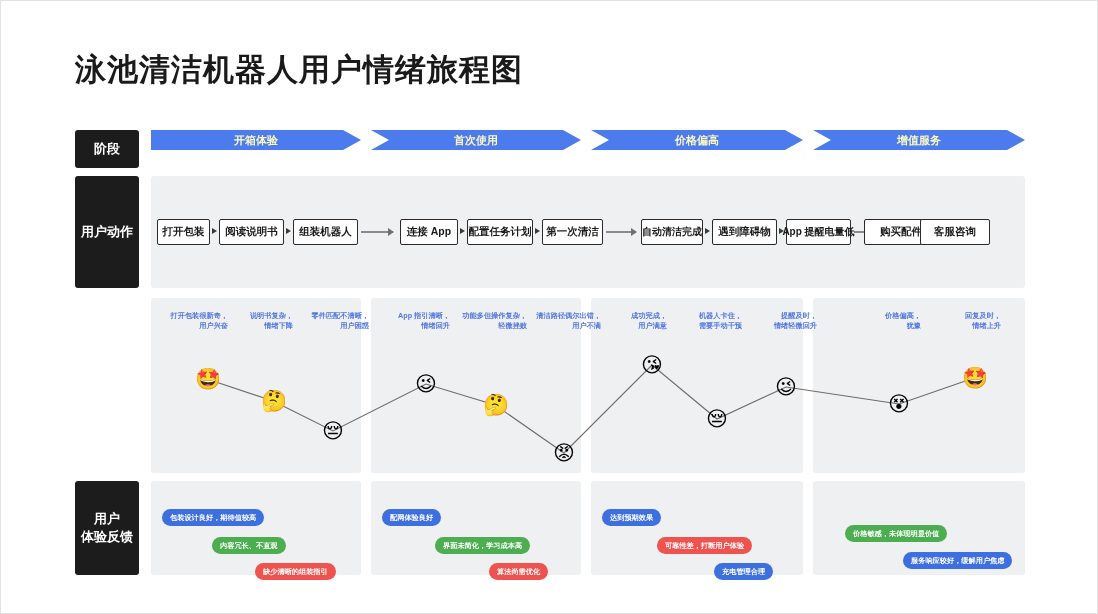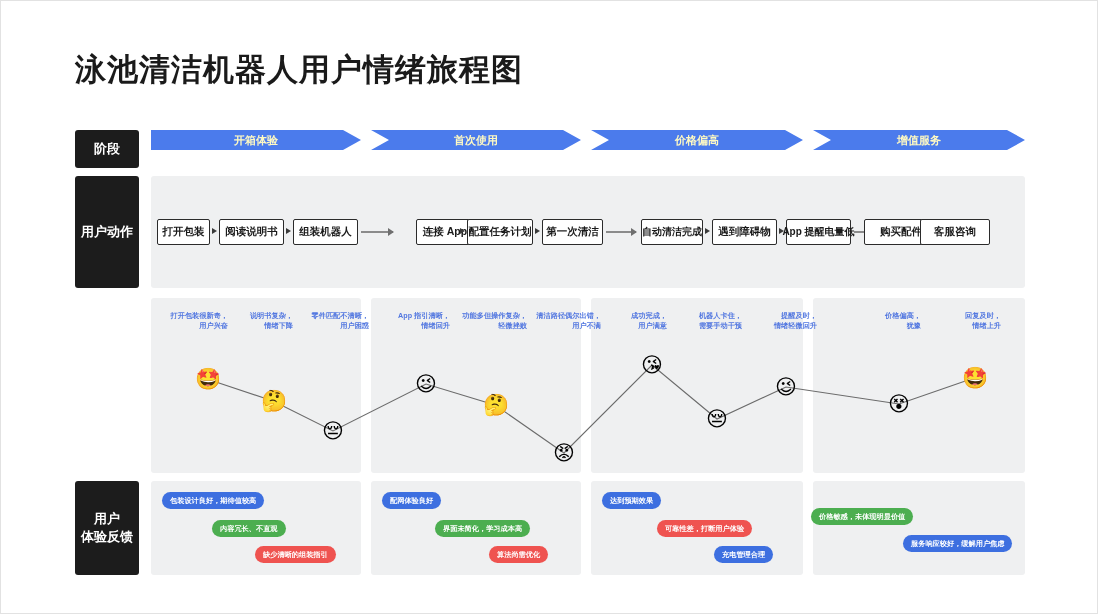--- a/index.html
+++ b/index.html
@@ -141,20 +141,21 @@
     height: 17px;
     border-radius: 9px;
     color: #ffffff;
     font-size: 7.2px;
     font-weight: bold;
     display: flex;
     align-items: center;
     justify-content: center;
     padding: 0 8px;
     white-space: nowrap;
+    margin-top: 17px;
   }
   .pill.blue  { background: #3d6fe0; }
   .pill.green { background: #4cae50; }
   .pill.red   { background: #ef5350; }
 </style>
 </head>
 <body>
 
 <div class="page">
  <div class="canvas">
@@ -172,21 +173,21 @@
 
   <div class="action-band" style="left:128px; top:163px; width:874px; height:112px;"></div>
 
   <div class="act" style="left:134px; top:206px; width:53px;">打开包装</div>
   <div class="arrow-s" style="left:189px; top:215px;"></div>
   <div class="act" style="left:196px; top:206px; width:65px;">阅读说明书</div>
   <div class="arrow-s" style="left:263px; top:215px;"></div>
   <div class="act" style="left:270px; top:206px; width:65px;">组装机器人</div>
   <div class="arrow-long" style="left:338px; top:218px; width:32px;"></div>
 
-  <div class="act" style="left:377px; top:206px; width:58px;margin-left:16px;">连接 App</div>
+  <div class="act" style="left:377px; top:206px; width:58px;">连接 App</div>
   <div class="arrow-s" style="left:437px; top:215px;"></div>
   <div class="act" style="left:444px; top:206px; width:66px;">配置任务计划</div>
   <div class="arrow-s" style="left:512px; top:215px;"></div>
   <div class="act" style="left:519px; top:206px; width:61px;">第一次清洁</div>
   <div class="arrow-long" style="left:583px; top:218px; width:30px;"></div>
 
   <div class="act sm" style="left:618px; top:206px; width:62px;">自动清洁完成</div>
   <div class="arrow-s" style="left:682px; top:215px;"></div>
   <div class="act" style="left:689px; top:206px; width:65px;">遇到障碍物</div>
   <div class="arrow-s" style="left:756px; top:215px;"></div>
@@ -255,17 +256,17 @@
   <div class="pill red" style="left:232px; top:533px;">缺少清晰的组装指引</div>
 
   <div class="pill blue" style="left:359px; top:479px;">配网体验良好</div>
   <div class="pill green" style="left:412px; top:507px;">界面未简化，学习成本高</div>
   <div class="pill red" style="left:466px; top:533px;">算法尚需优化</div>
 
   <div class="pill blue" style="left:579px; top:479px;">达到预期效果</div>
   <div class="pill red" style="left:634px; top:507px;">可靠性差，打断用户体验</div>
   <div class="pill blue" style="left:691px; top:533px;">充电管理合理</div>
 
-  <div class="pill green" style="left:788px; top:495px;">价格敏感，未体现明显价值</div>
+  <div class="pill green" style="left:822px; top:495px;">价格敏感，未体现明显价值</div>
   <div class="pill blue" style="left:880px; top:522px;">服务响应较好，缓解用户焦虑</div>
 
  </div>
 </div>
 
 </body></html>

